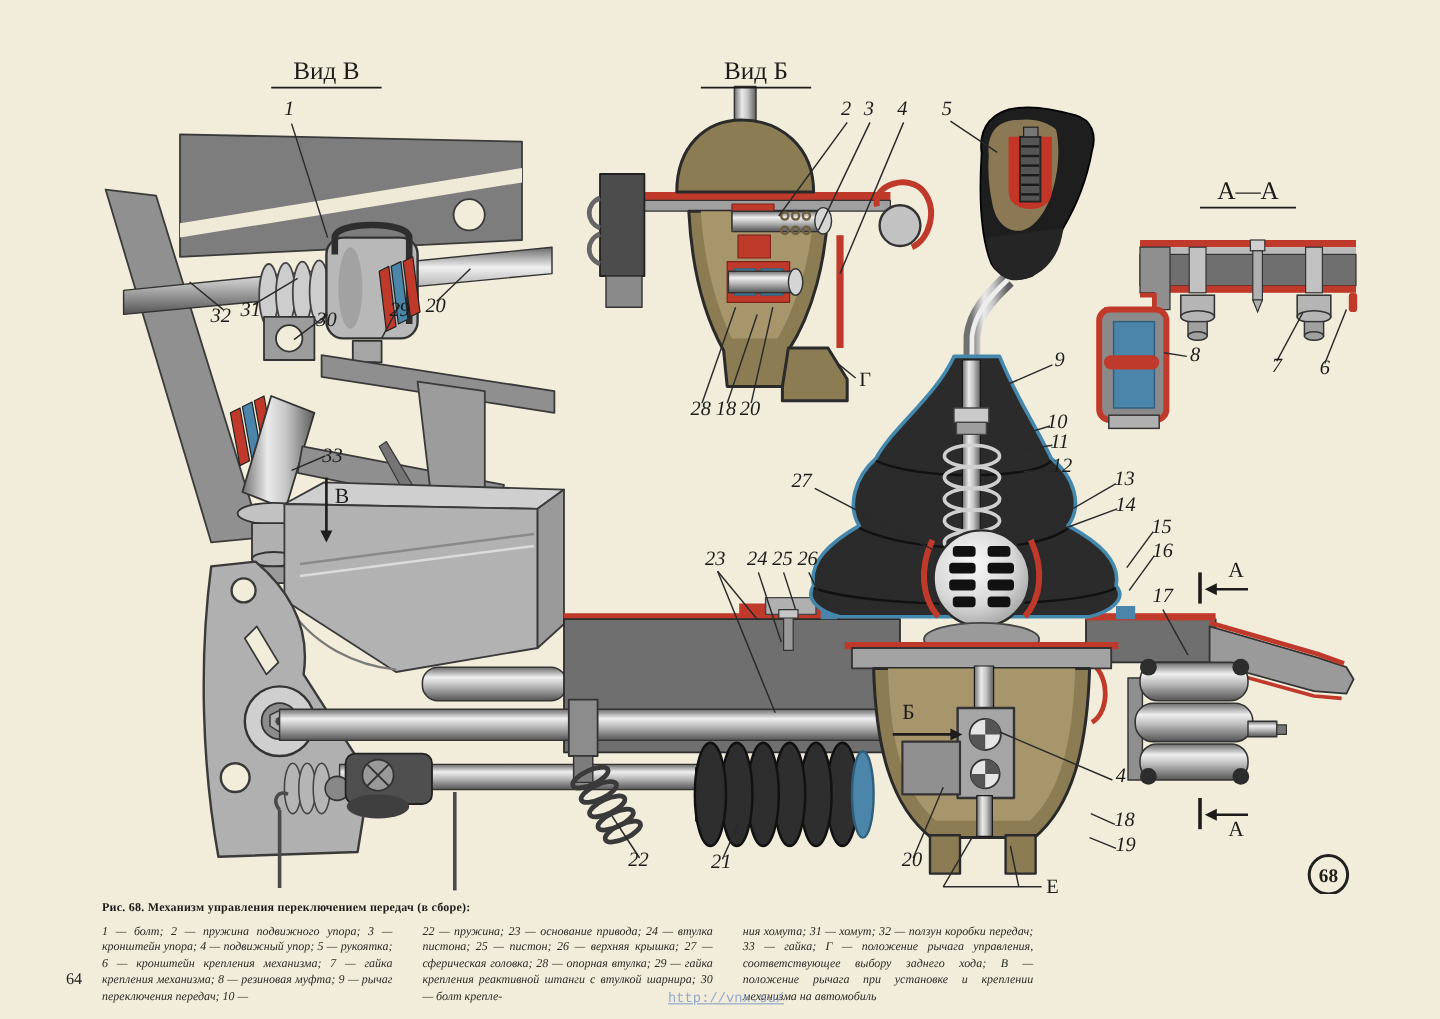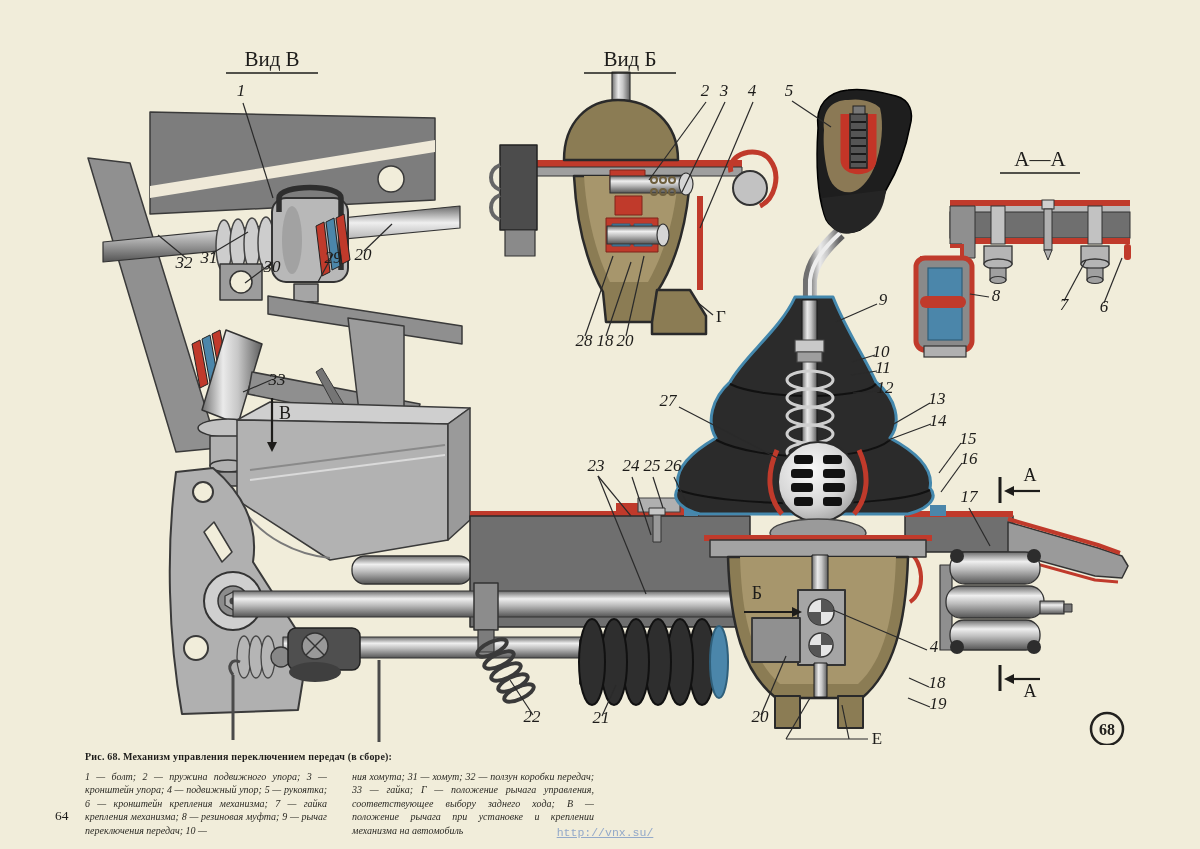--- a/index.html
+++ b/index.html
@@ -428,19 +428,20 @@
   <g>
     <circle cx="1107" cy="729" r="16" fill="#f1edda" stroke="#22211e" stroke-width="2.5"></circle>
     <text x="1107" y="735" text-anchor="middle" font-size="16" font-weight="bold" fill="#22211e">68</text>
   </g>
 </svg>
 
 <div class="caption">Рис. 68. Механизм управления переключением передач (в сборе):</div>
 
 <div class="legend">
   <div class="col">1 — болт; 2 — пружина подвижного упора; 3 — кронштейн упора; 4 — подвижный упор; 5 — рукоятка; 6 — кронштейн крепления механизма; 7 — гайка крепления механизма; 8 — резиновая муфта; 9 — рычаг переключения передач; 10 —</div>
+  <div class="col">22 — пружина; 23 — основание привода; 24 — втулка пистона; 25 — пистон; 26 — верхняя крышка; 27 — сферическая головка; 28 — опорная втулка; 29 — гайка крепления реактивной штанги с втулкой шарнира; 30 — болт крепле-</div>
   <div class="col">ния хомута; 31 — хомут; 32 — ползун коробки передач; 33 — гайка; Г — положение рычага управления, соответствующее выбору заднего хода; В — положение рычага при установке и креплении механизма на автомобиль</div>
 </div>
 
 <div class="pagenum">64</div>
 <div class="watermark">http://vnx.su/</div>
 
 </div>
 
 </body></html>

